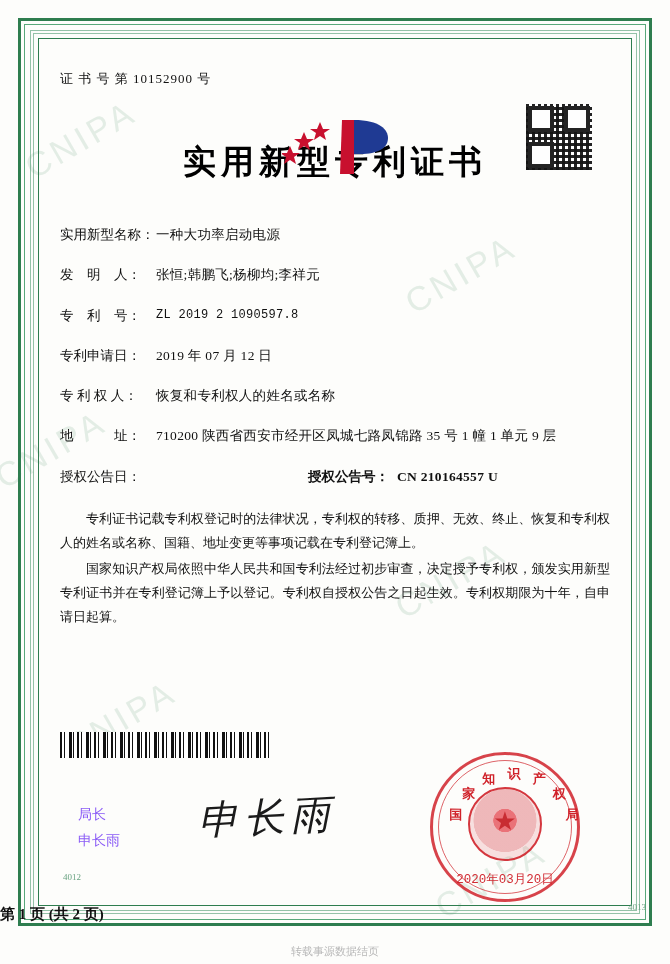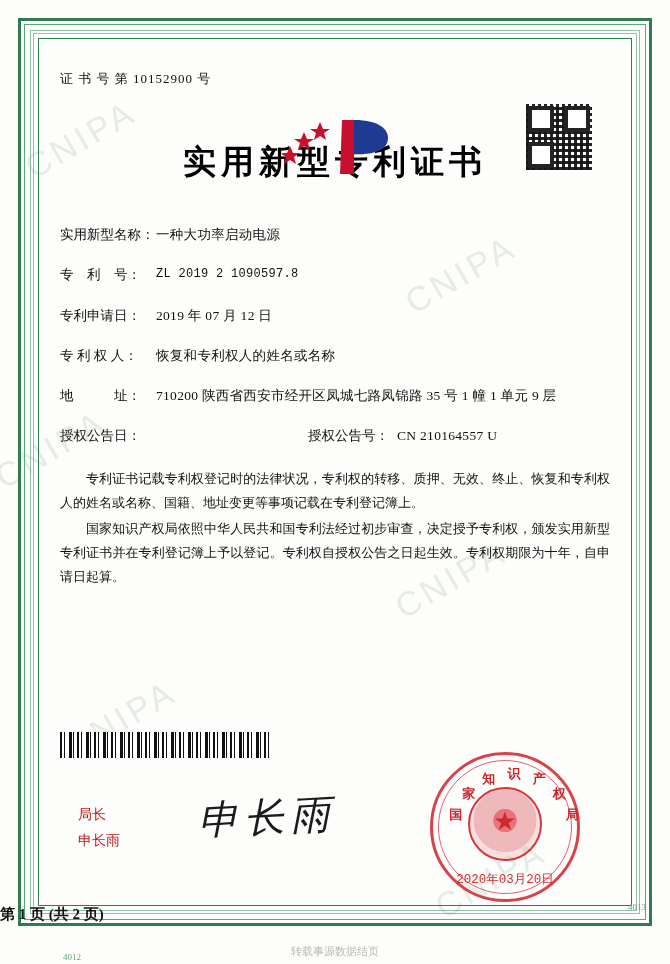--- a/index.html
+++ b/index.html
@@ -190,21 +190,21 @@
         #111 0 2px, #fff 2px 4px, #111 4px 5px, #fff 5px 9px,
         #111 9px 12px, #fff 12px 13px, #111 13px 14px, #fff 14px 17px);
   }
 
   .signatory {
     position: absolute;
     left: 78px;
     top: 802px;
     font-size: 14px;
     line-height: 1.85;
-    color: #b91c1c;
+    color: #8b5cf6;
   }
   .signature {
     position: absolute;
     left: 198px;
     top: 790px;
     font-size: 40px;
     color: #1b1b1b;
     font-family: "Liberation Serif", "DejaVu Serif", serif;
     font-style: italic;
     letter-spacing: 6px;
@@ -297,21 +297,21 @@
     top: 944px;
     text-align: center;
     font-size: 11px;
     color: #b8b8b8;
   }
   .corner-num {
     position: absolute;
     font-size: 9px;
     color: #6aa382;
   }
-  .cn-l { left: 24px; top: 952px; padding-left: 39px; }
+  .cn-l { left: 24px; top: 872px; padding-left: 39px; }
   .cn-r { right: 24px; top: 902px; margin-left: 20px; }
 </style>
 </head>
 <body>
 
 <div class="page">
 
   <div class="watermark wm1">CNIPA</div>
   <div class="watermark wm2">CNIPA</div>
   <div class="watermark wm3">CNIPA</div>
@@ -349,20 +349,24 @@
 
     <div class="title">实用新型专利证书</div>
 
     <div class="fields">
 
       <div class="field-row">
         <div class="field-label">实用新型名称：</div>
         <div class="field-value">一种大功率启动电源</div>
       </div>
 
+      <div class="field-row">
+        <div class="field-label">发　明　人：</div>
+        <div class="field-value">张恒;韩鹏飞;杨柳均;李祥元</div>
+      </div>
 
       <div class="field-row">
         <div class="field-label">专　利　号：</div>
         <div class="field-value mono">ZL 2019 2 1090597.8</div>
       </div>
 
       <div class="field-row">
         <div class="field-label">专利申请日：</div>
         <div class="field-value">2019 年 07 月 12 日</div>
       </div>
@@ -375,21 +379,21 @@
       <div class="field-row">
         <div class="field-label">地　　　址：</div>
         <div class="field-value">710200 陕西省西安市经开区凤城七路凤锦路 35 号 1 幢 1 单元 9 层</div>
       </div>
 
       <div class="field-row">
         <div class="two-col">
           <div class="left" style="display:flex;">
             <div class="field-label">授权公告日：</div>
           </div>
-          <div class="right" style="display:flex;">
+          <div class="right" style="display:flex;font-weight:bold;">
             <div class="rl">授权公告号：</div>
             <div class="field-value">CN 210164557 U</div>
           </div>
         </div>
       </div>
 
     </div>
 
     <div class="paragraphs">
       <p>专利证书记载专利权登记时的法律状况，专利权的转移、质押、无效、终止、恢复和专利权人的姓名或名称、国籍、地址变更等事项记载在专利登记簿上。</p>

